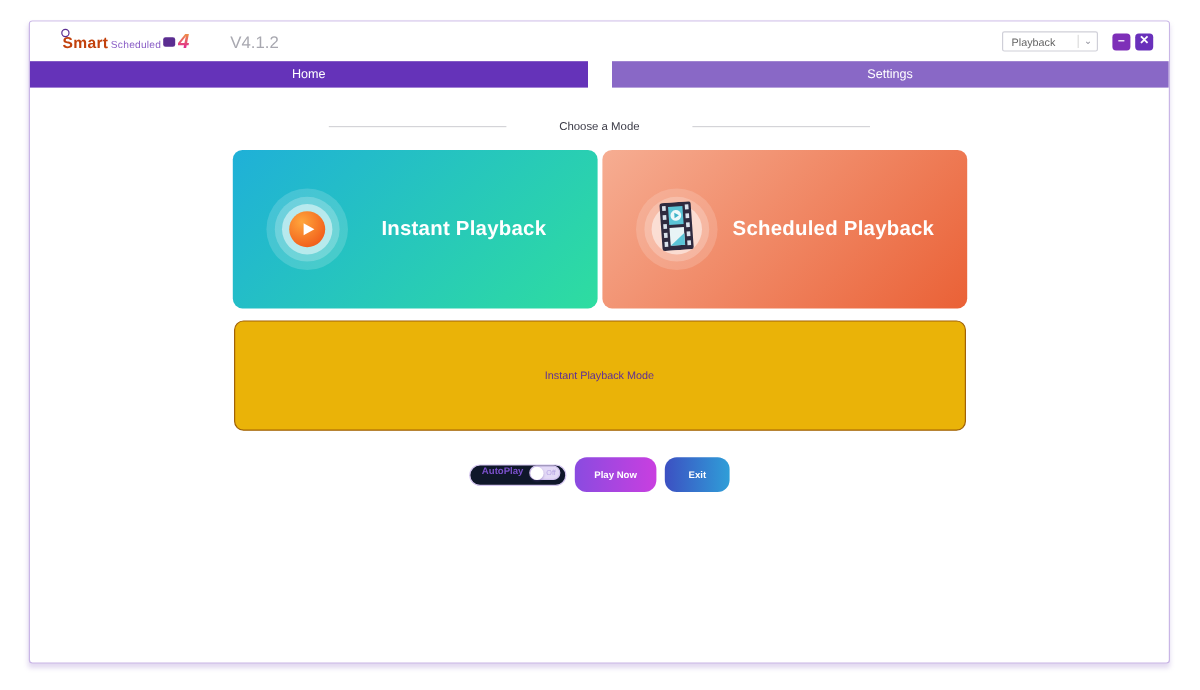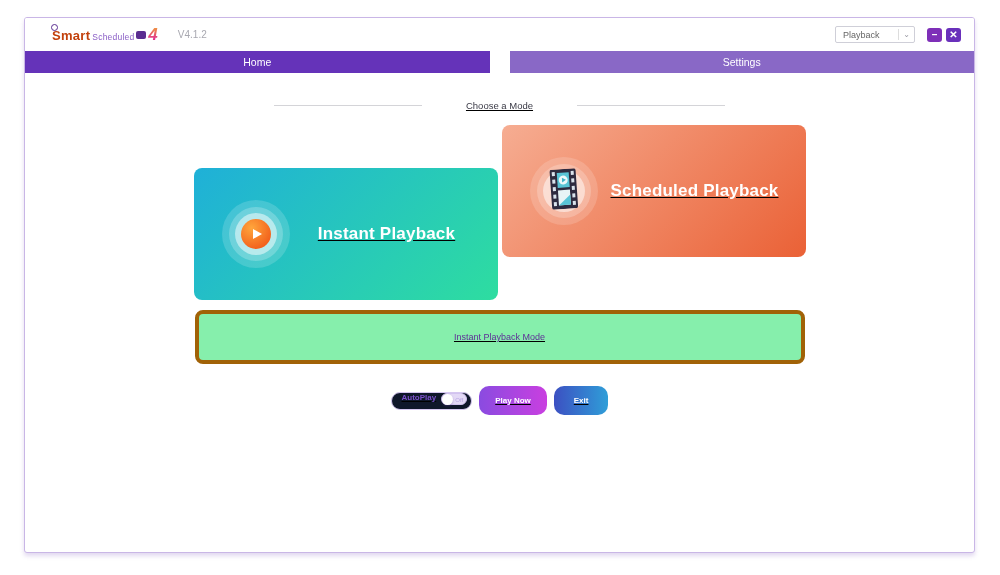--- a/index.html
+++ b/index.html
@@ -17,69 +17,69 @@
   
   .titlebar { height:33px; display:flex; align-items:center; padding:0 13px; background:#ffffff; }
   .logo { display:flex; align-items:baseline; margin-left:14px; position:relative; }
   .logo-smart { font-size:13px; font-weight:bold; color:#c2410c; letter-spacing:0.3px; position:relative; }
   .logo-smart::before { content:""; position:absolute; left:-1px; top:-4px; width:5px; height:5px; border:1.2px solid #5a2d91; border-radius:50%; }
   .logo-sched { font-size:8.5px; color:#8a5ec6; margin-left:2px; letter-spacing:0.2px; }
   .logo-badge { width:10px; height:8px; background:#5b2d91; border-radius:2px; margin-left:2px; align-self:center; }
   .logo-num { font-size:17px; font-weight:bold; font-style:italic; margin-left:2px;
     background:linear-gradient(180deg,#f09a3a 10%, #e0308e 70%);
     -webkit-background-clip:text; background-clip:text; color:transparent; }
-  .version { margin-left:20px; font-size:10px; color:#a8a8b0; }
+  .version { margin-left:34px; font-size:14px; color:#a8a8b0; }
 
   .lang { margin-left:auto; width:80px; height:17px; border:1px solid #cfcfd8; border-radius:2px;
     display:flex; align-items:center; padding:0 4px 0 7px; font-size:9px; color:#666; background:#fff; cursor:default; }
   .lang-divider { width:1px; height:11px; background:#ddd; margin-left:auto; }
   .chev { color:#9a9aa4; font-size:8px; margin-left:4px; }
 
   .win-btns { display:flex; gap:4px; margin-left:12px; }
   .win-btn { width:15px; height:14px; border:none; border-radius:3px; color:#fff;
     font-size:10px; font-weight:bold; line-height:12px; display:flex; align-items:center; justify-content:center;
     font-family:"Liberation Sans", sans-serif; cursor:pointer; padding:0; }
   .win-btn.min { background:#7e2fb8; }
   .win-btn.close { background:#6930bb; }
 
   
   .tabbar { display:flex; gap:20px; height:22px; background:#ffffff; }
   .tab { flex:1; display:flex; align-items:center; justify-content:center; color:#fff; font-size:10.5px; cursor:pointer; }
   .tab.home { background:#6533b9; }
   .tab.settings { background:#8968c6; }
 
   
-  .content { padding-top:26px;text-decoration:underline; }
+  .content { padding-top:26px; }
   .sect-head { display:flex; align-items:center; justify-content:center; height:12px; }
   .sect-line { width:148px; border-top:1px solid #d4d4d8; }
   .sect-label { margin:0 44px; font-size:9.5px; color:#3a3a46; white-space:nowrap; }
 
   .cards { width:612px; margin:14px auto 0; display:flex; gap:4px; }
   .card { flex:1; height:132px; border-radius:8px; display:flex; align-items:center; cursor:pointer; }
-  .card.teal { background:linear-gradient(135deg,#1fb0d8 0%, #2edda0 100%);margin-top:43px; }
+  .card.teal { background:linear-gradient(135deg,#1fb0d8 0%, #2edda0 100%); }
   .card.orange { background:linear-gradient(135deg,#f6ad92 0%, #ea6136 100%); }
 
   .icon-cluster { position:relative; width:68px; height:68px; margin-left:28px; flex:0 0 auto; }
   .ring { position:absolute; border-radius:50%; left:50%; top:50%; transform:translate(-50%,-50%); }
   .r1 { width:68px; height:68px; background:rgba(255,255,255,0.16); }
   .r2 { width:54px; height:54px; background:rgba(255,255,255,0.22); }
   .r3 { width:42px; height:42px; background:rgba(255,255,255,0.50); }
   .play-circle { position:absolute; width:30px; height:30px; border-radius:50%;
     left:50%; top:50%; transform:translate(-50%,-50%);
     background:radial-gradient(circle at 35% 30%, #ffa63c 0%, #f2611c 75%);
     display:flex; align-items:center; justify-content:center; }
   .play-tri { width:0; height:0; border-left:9px solid #ffffff; border-top:5.5px solid transparent;
     border-bottom:5.5px solid transparent; margin-left:3px; }
   .film-wrap { position:absolute; left:50%; top:50%; transform:translate(-50%,-50%) rotate(-4deg); }
 
   .card-title { flex:1; text-align:center; font-size:17px; font-weight:bold; color:#ffffff;
     letter-spacing:0.2px; padding-right:14px; }
 
-  .mode-panel { width:610px; height:54px; margin:10px auto 0; background:#86efac;
-    border:4px solid #a16207; border-radius:8px; display:flex; align-items:center; justify-content:center; }
+  .mode-panel { width:610px; height:92px; margin:10px auto 0; background:#eab308;
+    border:1px solid #a16207; border-radius:8px; display:flex; align-items:center; justify-content:center; }
   .mode-panel span { font-size:9px; color:#5e2f97; }
 
   .controls { margin-top:22px; display:flex; justify-content:center; align-items:center; gap:7px; }
   .autoplay { height:18px; background:#0f172a; border:1px solid #d5c7f0; border-radius:10px;
     display:flex; align-items:flex-start; gap:5px; padding:0 4px 0 10px; cursor:pointer; }
   .ap-label { font-size:8px; font-weight:bold; color:#7b50cc; }
   .toggle { position:relative; width:26px; height:12px; background:#e3d9f6; border:1px solid #d2c3ef;
     border-radius:7px; display:block; }
   .knob { position:absolute; left:0px; top:0px; width:11px; height:11px; background:#ffffff;
     border-radius:50%; box-shadow:0 1px 2px rgba(90,60,150,0.4); display:block; }

